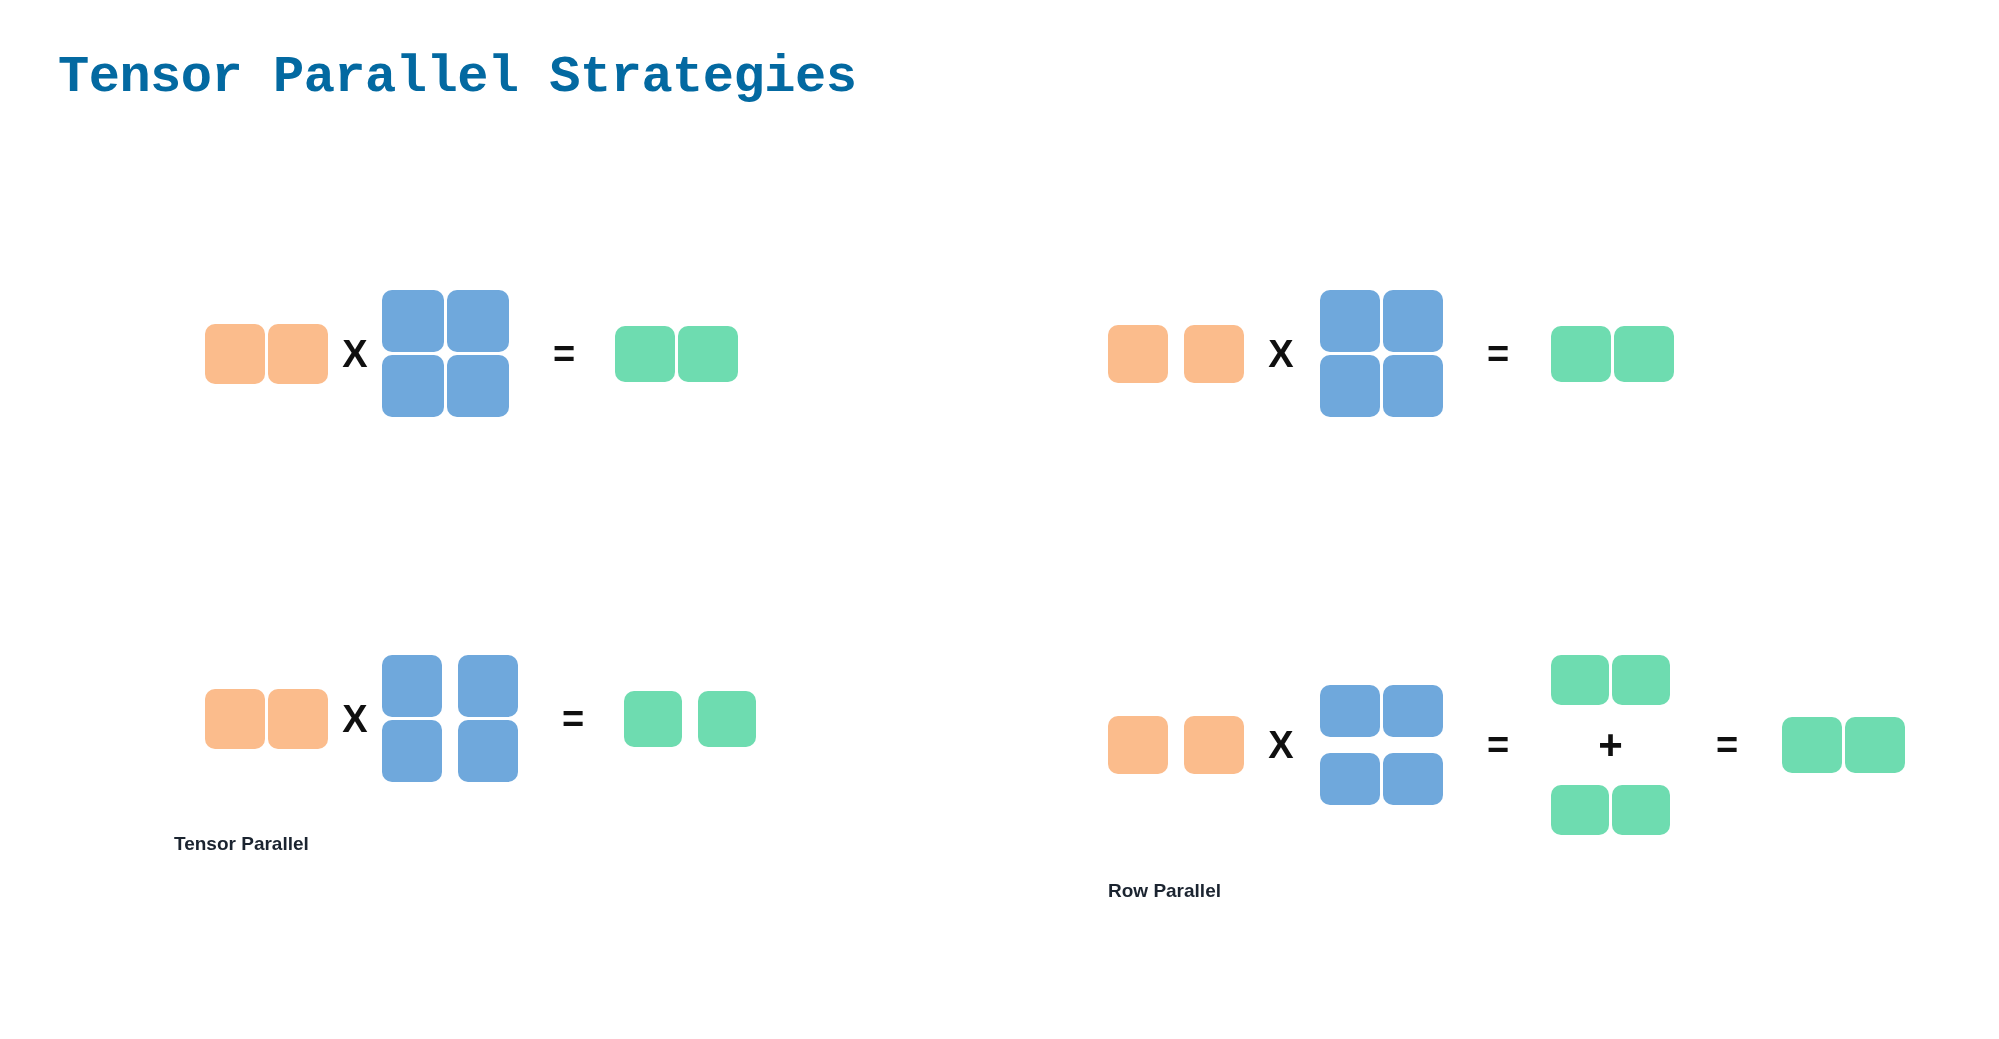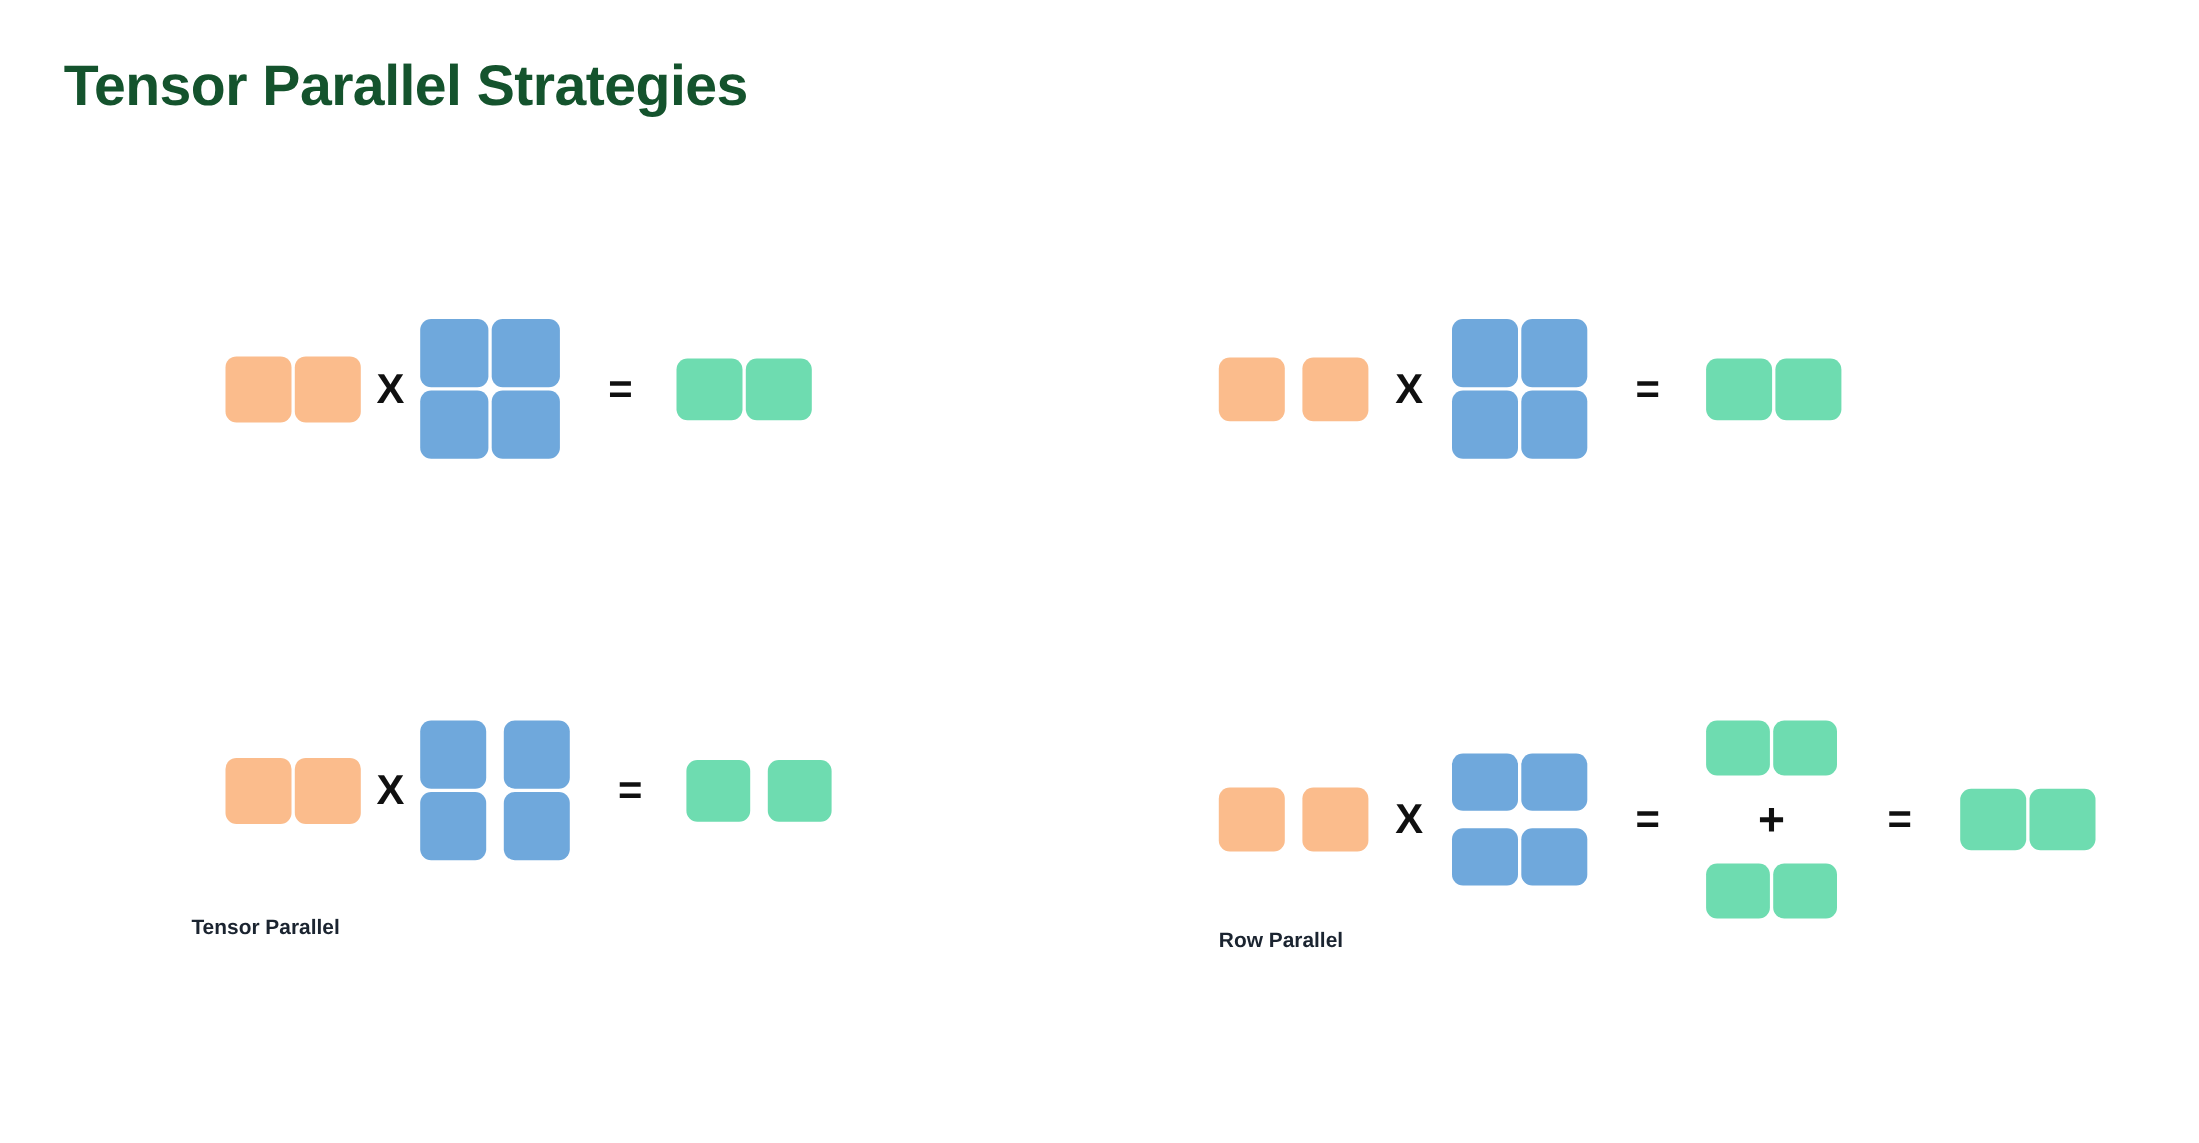--- a/index.html
+++ b/index.html
@@ -83,21 +83,21 @@
     position: absolute;
     font-size: 19px;
     font-weight: bold;
     color: #1b2430;
     white-space: nowrap;
   }
 </style>
 </head>
 <body style="background: rgb(255, 255, 255);">
 
-<div id="page-title" style="color: #14532d;">Tensor Parallel Strategies</div>
+<div id="page-title" style="color: #0369a1; font-family: Liberation Mono, monospace;">Tensor Parallel Strategies</div>
 
 <div class="panel panel-row" style="left:205px; top:290px;">
 
   <div class="matrix gap-tight">
     <div class="mrow">
       <div class="cell cell-orange" style="width: 60px; height: 60px; background: rgb(251, 188, 140);"></div>
       <div class="cell cell-orange" style="width: 60px; height: 60px; background: rgb(251, 188, 140);"></div>
     </div>
   </div>
 
@@ -235,13 +235,13 @@
   <div class="op op-eq" style="margin-left: 28px; margin-right: 26px; color: rgb(16, 16, 16);">=</div>
 
   <div class="matrix gap-tight">
     <div class="mrow">
       <div class="cell cell-green" style="width: 60px; height: 56px; background: rgb(110, 220, 176);"></div>
       <div class="cell cell-green" style="width: 60px; height: 56px; background: rgb(110, 220, 176);"></div>
     </div>
   </div>
 </div>
 
-<div class="caption" style="left:1108px; top:845px;text-align:center;">Row Parallel</div>
+<div class="caption" style="left:1108px; top:880px;text-align:center;">Row Parallel</div>
 
 </body></html>

